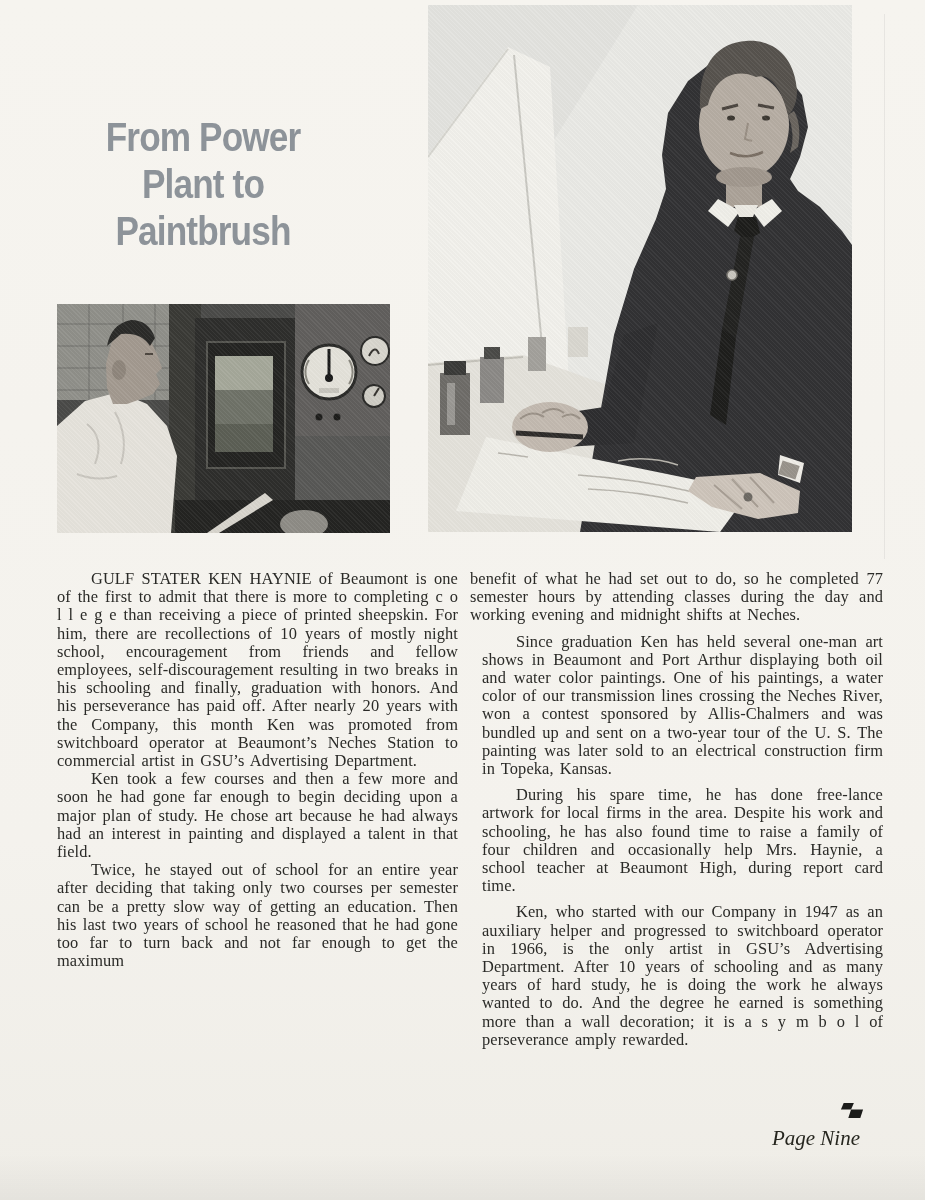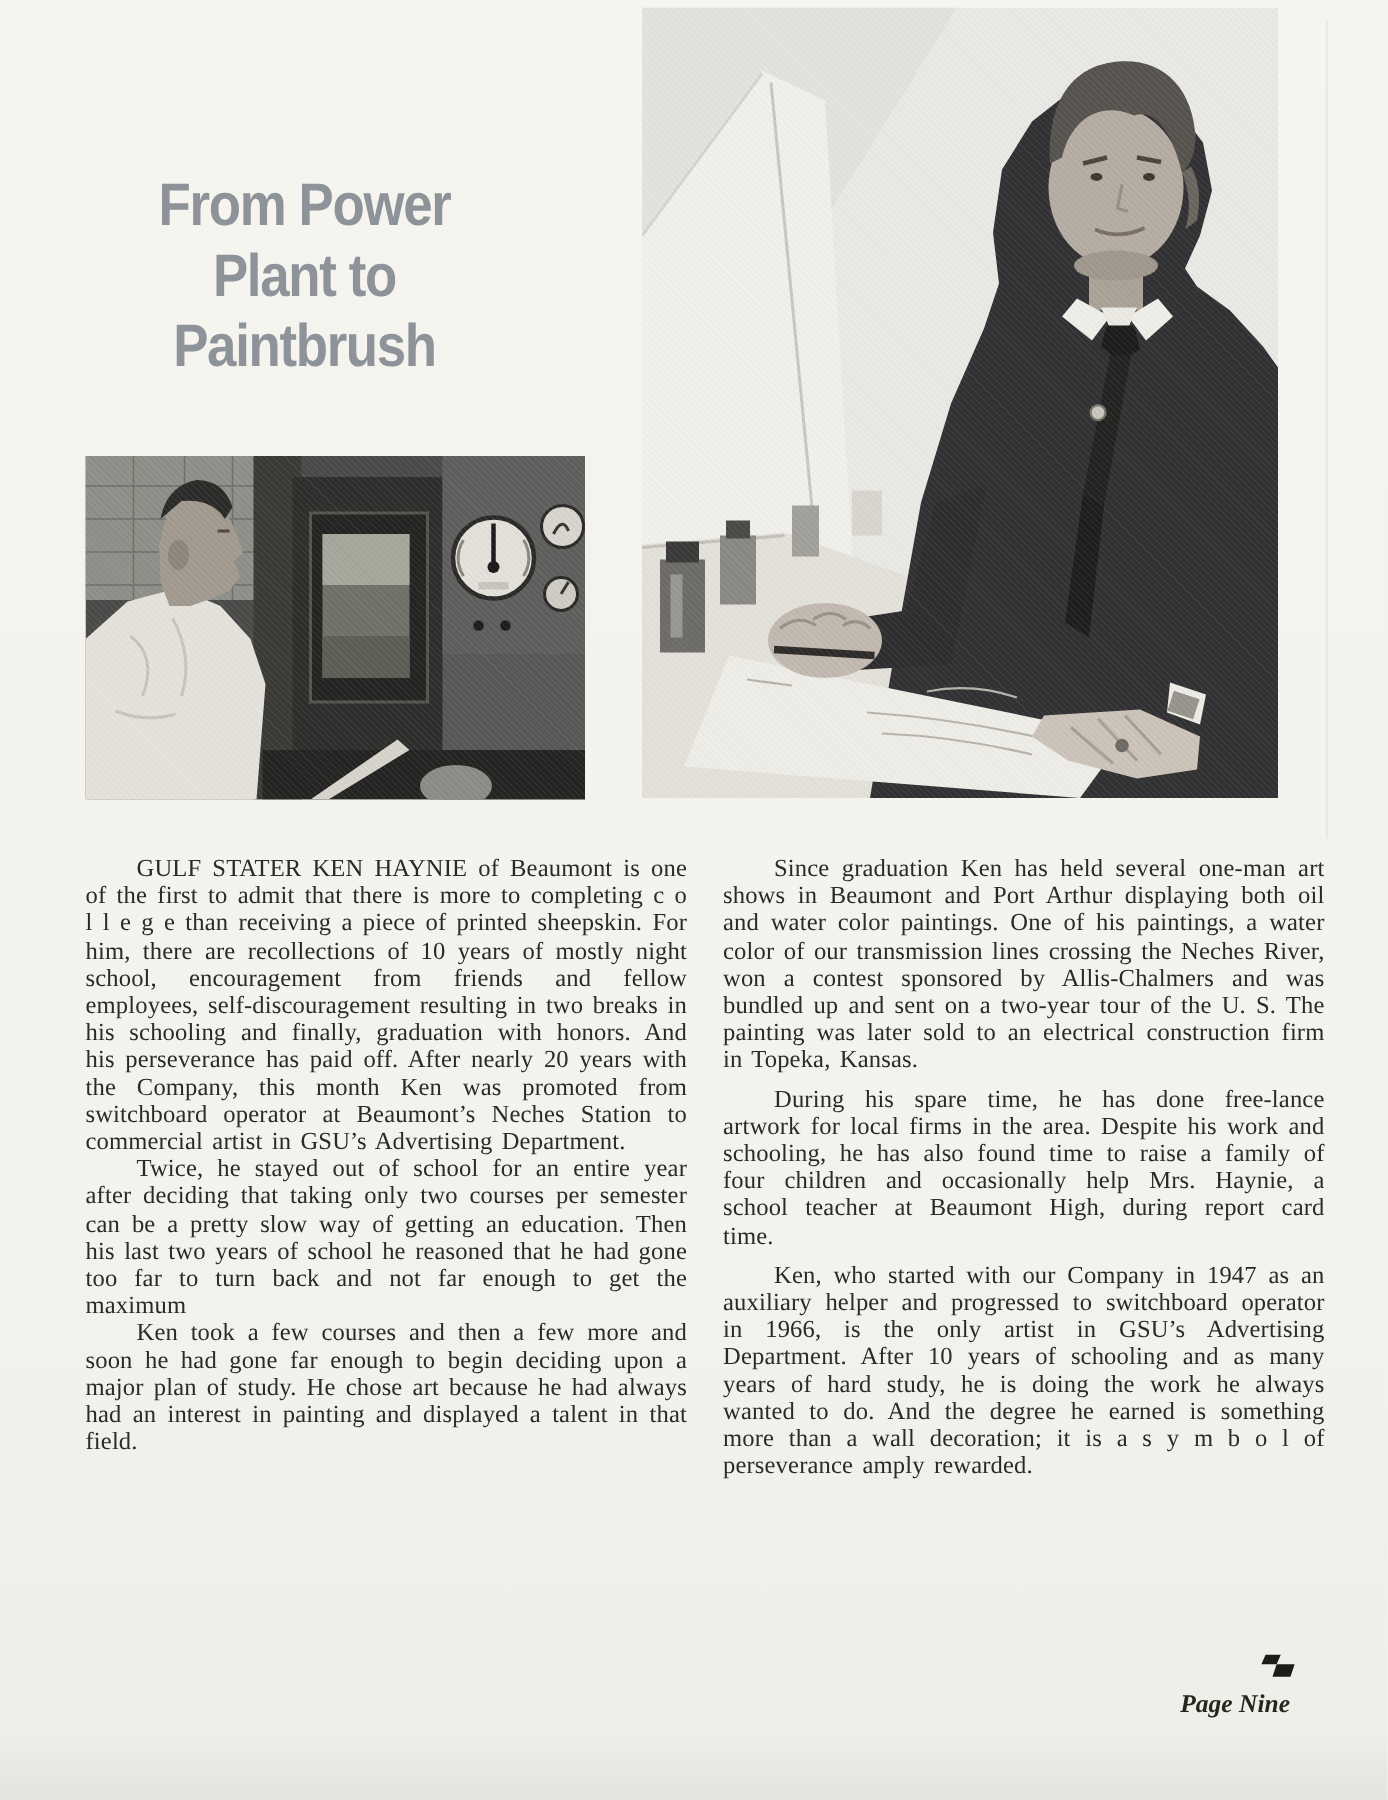--- a/index.html
+++ b/index.html
@@ -41,22 +41,22 @@
     font-size:16.4px;line-height:18.2px;
     color:var(--body-color,#2a2a27);
     text-align:justify;
     word-spacing:2px;letter-spacing:0.1px;
   }
   .col p.indent{text-indent:34px;margin-left:12px;}
   .col-right p{margin-bottom:8px;}
   .end-mark{position:absolute;left:840px;top:1102px;width:24px;height:17px;}
   .page-number{
     position:absolute;left:745px;top:1126px;width:115px;text-align:right;
-    font-family:"Liberation Serif",serif;font-style:italic;font-weight:bold;
-    font-size:17px;color:#26261f;
+    font-family:"Liberation Serif",serif;font-style:italic;font-weight:normal;
+    font-size:21px;color:#26261f;
   }
   .scan-line{
     position:absolute;left:884px;top:14px;width:1px;height:545px;
     background:rgba(40,40,40,0.07);
   }
 </style>
 </head>
 <body>
 
 <div class="page">
@@ -183,25 +183,26 @@
         <path d="M304,474 l26,28"></path>
         <path d="M322,472 l24,26"></path>
       </g>
       <circle cx="320" cy="492" r="4.5" fill="#6e6a64"></circle>
       <rect x="352" y="458" width="18" height="14" fill="#99948c" transform="rotate(18 361 465)"></rect>
     </svg>
   </figure>
 
   <section class="col col-left">
     <p class="indent">GULF STATER KEN HAYNIE of Beaumont is one of the first to admit that there is more to completing c o l l e g e than receiving a piece of printed sheepskin.  For him, there are recollections of 10 years of mostly night school, encouragement from friends and fellow employees, self-discouragement resulting in two breaks in his schooling and finally, graduation with honors. And his perseverance has paid off.  After nearly 20 years with the Company, this month Ken was promoted from switchboard operator at Beaumont’s Neches Station to commercial artist in GSU’s Advertising Department.</p>
+    <p class="indent">Ken took a few courses and then a few more and soon he had gone far enough to begin deciding upon a major plan of study.  He chose art because he had always had an interest in painting and displayed a talent in that field.</p>
     <p class="indent">Twice, he stayed out of school for an entire year after deciding that taking only two courses per semester can be a pretty slow way of getting an education.  Then his last two years of school he reasoned that he had gone too far to turn back and not far enough to get the maximum</p>
-    <p class="indent">Ken took a few courses and then a few more and soon he had gone far enough to begin deciding upon a major plan of study.  He chose art because he had always had an interest in painting and displayed a talent in that field.</p>
   </section>
 
   <section class="col col-right">
+    <p>benefit of what he had set out to do, so he completed 77 semester hours by attending classes during the day and working evening and midnight shifts at Neches.</p>
     <p class="indent">Since graduation Ken has held several one-man art shows in Beaumont and Port Arthur displaying both oil and water color paintings.  One of his paintings, a water color of our transmission lines crossing the Neches River, won a contest sponsored by Allis-Chalmers and was bundled up and sent on a two-year tour of the U. S.  The painting was later sold to an electrical construction firm in Topeka, Kansas.</p>
     <p class="indent">During his spare time, he has done free-lance artwork for local firms in the area.  Despite his work and schooling, he has also found time to raise a family of four children and occasionally help Mrs. Haynie, a school teacher at Beaumont High, during report card time.</p>
     <p class="indent">Ken, who started with our Company in 1947 as an auxiliary helper and progressed to switchboard operator in 1966, is the only artist in GSU’s Advertising Department.  After 10 years of schooling and as many years of hard study, he is doing the work he always wanted to do.  And the degree he earned is something more than a wall decoration; it is a s y m b o l of perseverance amply rewarded.</p>
   </section>
 
   <div class="end-mark">
     <svg width="24" height="17" viewBox="0 0 26 18" xmlns="http://www.w3.org/2000/svg">
       <polygon points="4,1 15,1 12,8 1,8" fill="#1c1c1a"></polygon>
       <polygon points="12,8 25,8 22,17 9,17" fill="#1c1c1a"></polygon>
     </svg>

